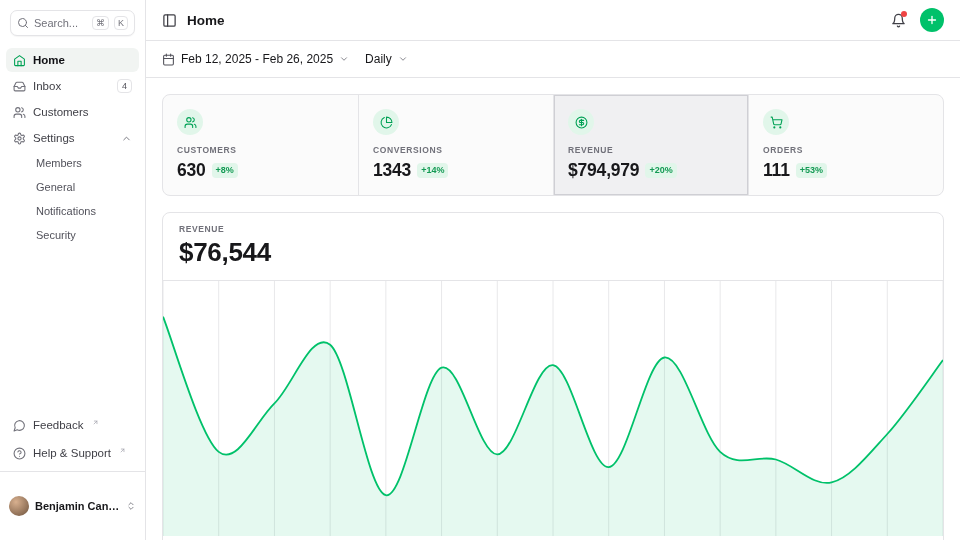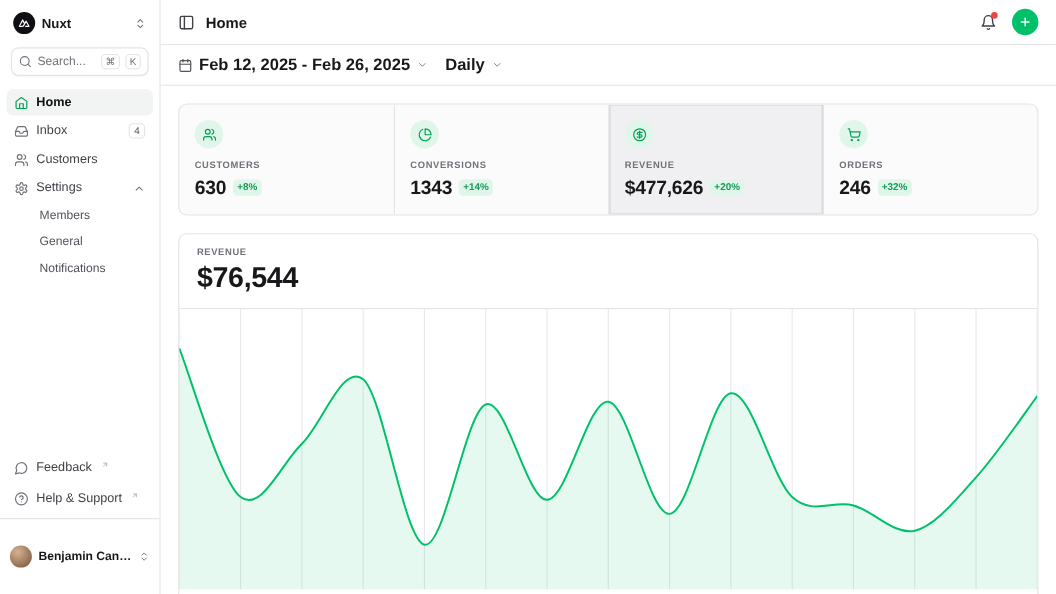--- a/index.html
+++ b/index.html
@@ -35,21 +35,21 @@
 
   
   .main{flex:1;min-width:0;display:flex;flex-direction:column}
   .topbar{height:41px;flex:none;border-bottom:1px solid #e4e4e7;display:flex;align-items:center;gap:10px;padding:0 16px}
   .page-title{font-size:13.5px;font-weight:700}
   .topbar-right{margin-left:auto;display:flex;align-items:center;gap:14px}
   .bell-wrap{position:relative;color:#3f3f46}
   .bell-dot{position:absolute;top:-2px;right:-1px;width:6px;height:6px;border-radius:50%;background:#ef4444}
   .add-btn{width:24px;height:24px;border-radius:50%;background:#00c16a;color:#fff;display:flex;align-items:center;justify-content:center}
   .toolbar{height:37px;flex:none;border-bottom:1px solid #e4e4e7;display:flex;align-items:center;gap:16px;padding:0 16px}
-  .tool-btn{display:flex;align-items:center;gap:6px;font-size:15px;font-weight:700;color:#18181b}
+  .tool-btn{display:flex;align-items:center;gap:6px;font-size:12px;font-weight:400;color:#18181b}
   .tool-btn .tic{color:#52525b}
   .caret{color:#71717a}
 
   .content{flex:1;min-height:0;padding:16px 16px 0}
   .stats{display:grid;grid-template-columns:repeat(4,1fr);border:1px solid #e4e4e7;border-radius:8px;background:#fbfbfb;overflow:hidden}
   .stat{padding:14px;cursor:pointer}
   .stat + .stat{border-left:1px solid #e4e4e7}
   .stat.selected{background:#f0f0f2;box-shadow:inset 0 0 0 1px #cfcfd4}
   .stat-icon{width:26px;height:26px;border-radius:50%;background:#e1f6ea;color:#00a155;display:flex;align-items:center;justify-content:center}
   .stat-label{margin-top:10px;font-size:8.5px;font-weight:600;letter-spacing:.6px;color:#71717a}
@@ -64,34 +64,20 @@
   .plot-wrap{height:255px;position:relative}
   .plot-wrap svg{position:absolute;inset:0;width:100%;height:100%}
   .x-labels{height:26px;position:relative}
   .x-labels span{position:absolute;top:6px;transform:translateX(-50%);font-size:9.5px;color:#71717a;white-space:nowrap}
 </style>
 </head>
 <body>
 
 <aside class="sidebar">
 
-  <div class="ws-row">
-    <span class="ws-logo">
-      <svg width="12" height="12" viewBox="0 0 24 24" fill="currentColor">
-          <path d="M13.3 19h7.2a1.3 1.3 0 0 0 1.1-1.9L16.5 8a1.3 1.3 0 0 0-2.2 0l-1.6 2.8L10.3 6a1.3 1.3 0 0 0-2.2 0L2.4 17.1A1.3 1.3 0 0 0 3.5 19h4.6c1.8 0 3.1-.8 4-2.3l2.2-3.8 1.2-2 3.5 6.1h-4.7l-1 2zm-5.3-2H4.6l4.6-8 2.3 4-1.5 2.7c-.6 1-1.3 1.3-2 1.3z"></path>
-        </svg>
-    </span>
-    <span class="ws-name">Nuxt</span>
-    <span class="ws-caret">
-      <svg width="11" height="11" viewBox="0 0 24 24" fill="none" stroke="currentColor" stroke-width="2" stroke-linecap="round" stroke-linejoin="round">
-          <path d="m7 15 5 5 5-5"></path>
-          <path d="m7 9 5-5 5 5"></path>
-        </svg>
-    </span>
-  </div>
 
   <div class="search-box">
     <span>
       <svg width="12" height="12" viewBox="0 0 24 24" fill="none" stroke="currentColor" stroke-width="2" stroke-linecap="round">
           <circle cx="11" cy="11" r="8"></circle>
           <path d="m21 21-4.3-4.3"></path>
         </svg>
     </span>
     <input type="text" placeholder="Search..." style="">
     <kbd>⌘</kbd>
@@ -143,20 +129,21 @@
       <span class="nav-caret">
         <svg width="11" height="11" viewBox="0 0 24 24" fill="none" stroke="currentColor" stroke-width="2" stroke-linecap="round" stroke-linejoin="round">
             <path d="m18 15-6-6-6 6"></path>
           </svg>
       </span>
     </div>
 
     <div class="nav-child">Members</div>
     <div class="nav-child">General</div>
     <div class="nav-child">Notifications</div>
+    <div class="nav-child">Security</div>
   </nav>
 
   <div class="side-spacer"></div>
 
   <div class="side-foot">
     <div class="nav-item">
       <span class="ni">
         <svg width="13" height="13" viewBox="0 0 24 24" fill="none" stroke="currentColor" stroke-width="2" stroke-linecap="round" stroke-linejoin="round">
             <path d="M7.9 20A9 9 0 1 0 4 16.1L2 22Z"></path>
           </svg>
@@ -290,37 +277,37 @@
       <div class="stat selected">
         <span class="stat-icon">
           <svg width="13" height="13" viewBox="0 0 24 24" fill="none" stroke="currentColor" stroke-width="2" stroke-linecap="round" stroke-linejoin="round">
               <circle cx="12" cy="12" r="10"></circle>
               <path d="M16 8h-6a2 2 0 1 0 0 4h4a2 2 0 1 1 0 4H8"></path>
               <path d="M12 18V6"></path>
             </svg>
         </span>
         <div class="stat-label">REVENUE</div>
         <div class="stat-value-row">
-          <span class="stat-value">$477,626</span>
+          <span class="stat-value">$794,979</span>
           <span class="delta-badge">+20%</span>
         </div>
       </div>
 
       <div class="stat">
         <span class="stat-icon">
           <svg width="13" height="13" viewBox="0 0 24 24" fill="none" stroke="currentColor" stroke-width="2" stroke-linecap="round" stroke-linejoin="round">
               <circle cx="8" cy="21" r="1"></circle>
               <circle cx="19" cy="21" r="1"></circle>
               <path d="M2.05 2.05h2l2.66 12.42a2 2 0 0 0 2 1.58h9.78a2 2 0 0 0 1.95-1.57l1.65-7.43H5.12"></path>
             </svg>
         </span>
         <div class="stat-label">ORDERS</div>
         <div class="stat-value-row">
-          <span class="stat-value">246</span>
-          <span class="delta-badge">+32%</span>
+          <span class="stat-value">111</span>
+          <span class="delta-badge">+53%</span>
         </div>
       </div>
     </section>
 
     <section class="chart-card">
       <div class="chart-head">
         <div class="chart-label">REVENUE</div>
         <div class="chart-value">$76,544</div>
       </div>
       <div class="plot-wrap">

